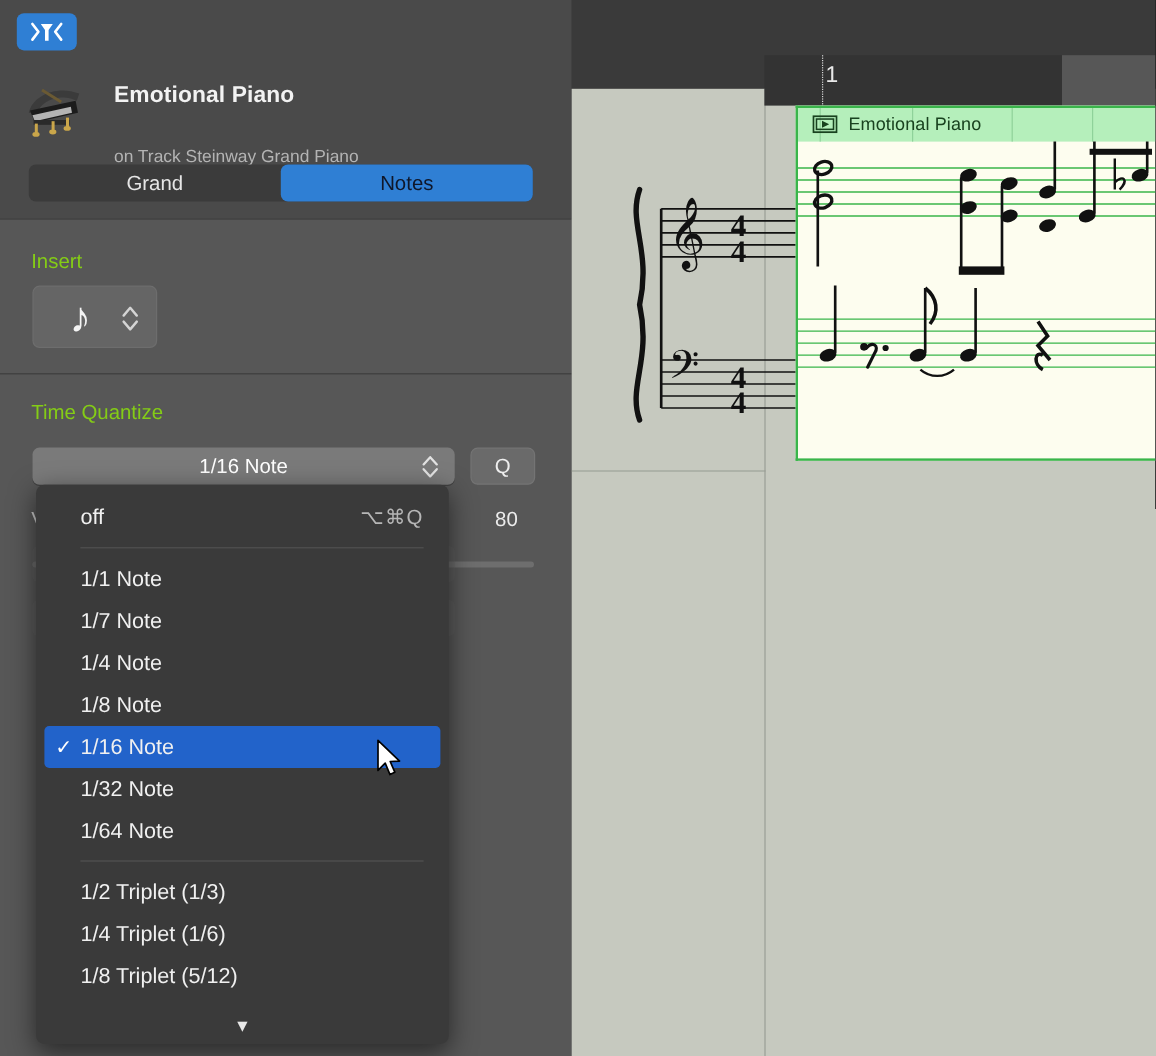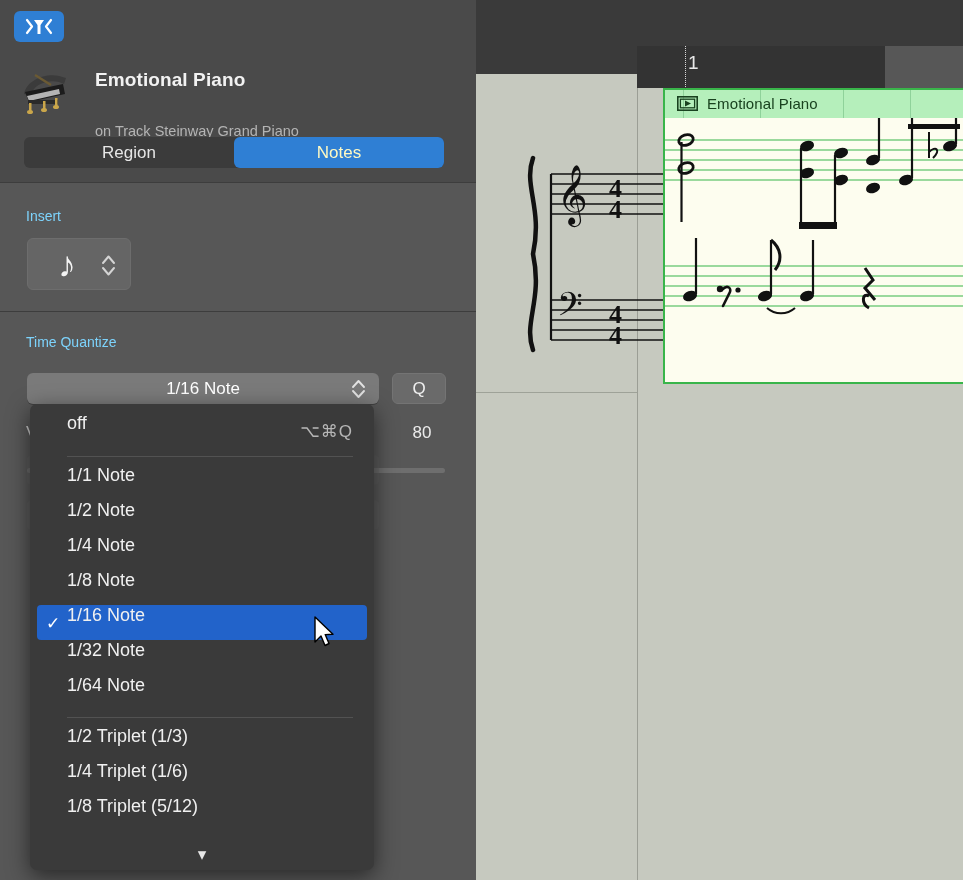--- a/index.html
+++ b/index.html
@@ -199,35 +199,35 @@
     display: flex;
     align-items: center;
     justify-content: center;
     font-size: 17px;
     color: #e6e6e6;
     border-radius: 6px;
     cursor: default;
   }
   .seg.active {
     background: #2f7fd4;
-    color: #fef9c3;
+    color: #0f172a;
   }
 
   .hr {
     position: absolute;
     left: 0;
     width: 476px;
     height: 1px;
     background: #3d3d3d;
   }
 
   .sect-label {
     position: absolute;
-    font-size: 14px;
-    color: #7dd3fc;
+    font-size: 17px;
+    color: #84cc16;
   }
   #insert-label { left: 26px; top: 208px; }
   #tq-label     { left: 26px; top: 334px; }
 
   #insert-well {
     position: absolute;
     left: 27px;
     top: 238px;
     width: 104px;
     height: 52px;
@@ -329,20 +329,21 @@
     height: 466px;
     background: #3a3a3a;
     border-radius: 7px;
     box-shadow: 0 6px 22px rgba(0,0,0,.55);
     overflow: hidden;
   }
   .menu-item {
     position: relative;
     height: 35px;
     display: flex;
+    align-items: center;
     padding-left: 37px;
     font-size: 18px;
     color: #f0f0f0;
     box-sizing: border-box;
     cursor: default;
   }
   .menu-item.first { height: 36px; margin-top: 9px; }
   .menu-item.selected {
     background: #2263ca;
     margin: 0 7px;
@@ -590,21 +591,21 @@
       <ellipse cx="11" cy="48" rx="3" ry="2" fill="#caa64a"></ellipse>
       <ellipse cx="25" cy="46" rx="3" ry="2" fill="#caa64a"></ellipse>
       <ellipse cx="37" cy="43" rx="3" ry="2" fill="#caa64a"></ellipse>
       <path d="M 16 11 L 32 21" stroke="#6b5a33" stroke-width="2.4"></path>
     </svg>
 
     <div id="region-title">Emotional Piano</div>
     <div id="region-subtitle">on Track Steinway Grand Piano</div>
 
     <div id="segmented">
-      <div class="seg">Region</div>
+      <div class="seg">Grand</div>
       <div class="seg active">Notes</div>
     </div>
 
     <div class="hr" style="top:182px;"></div>
 
     <div class="sect-label" id="insert-label">Insert</div>
 
     <div id="insert-well">
       <div id="insert-note-glyph">♪</div>
       <svg style="position:absolute;left:72px;top:14px;" width="17" height="24">
@@ -639,21 +640,21 @@
       <div class="menu-item first">
         <span>off</span>
         <span class="menu-shortcut">⌥⌘Q</span>
       </div>
       <div class="menu-sep"></div>
 
       <div class="menu-item">
         <span>1/1 Note</span>
       </div>
       <div class="menu-item">
-        <span>1/2 Note</span>
+        <span>1/7 Note</span>
       </div>
       <div class="menu-item">
         <span>1/4 Note</span>
       </div>
       <div class="menu-item">
         <span>1/8 Note</span>
       </div>
       <div class="menu-item selected">
         <span class="check">✓</span>
         <span>1/16 Note</span>

